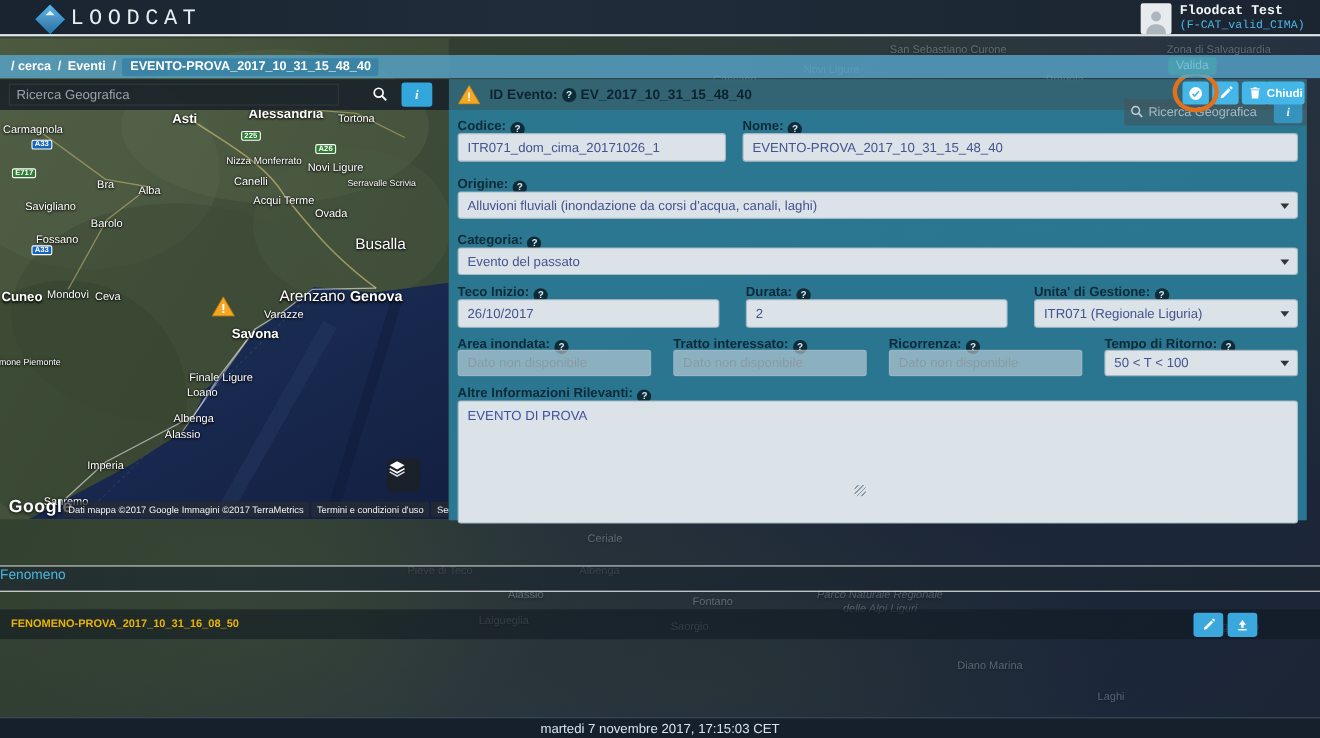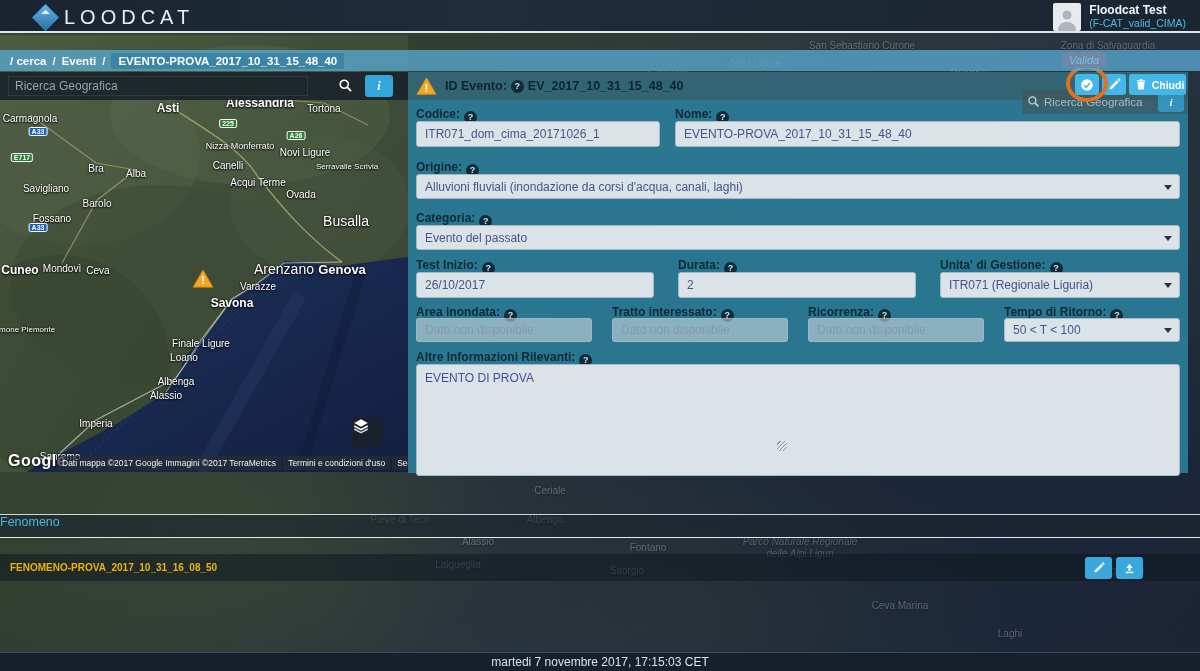--- a/index.html
+++ b/index.html
@@ -14,21 +14,21 @@
       radial-gradient(600px 380px at 85% 30%, rgba(44,56,50,.5), rgba(0,0,0,0) 70%),
       radial-gradient(700px 420px at 70% 70%, rgba(24,34,54,.8), rgba(0,0,0,0) 80%),
       linear-gradient(128deg, #39453a 0%, #32402f 22%, #2e3a3a 45%, #273245 66%, #1f2a3c 85%, #1b2534 100%);
   }
   .bg-label { position:absolute; color:#cfd8dd; opacity:.33; font-size:10px; white-space:nowrap; transform:translateX(-50%); text-shadow:0 1px 2px #000; }
   .bg-label.it { font-style:italic; opacity:.28; }
 
   
   .topbar { position:absolute; left:0; top:0; width:1200px; height:33px; z-index:40;
     background:linear-gradient(90deg,#1a2430 0%, #202c3a 40%, #1b2531 100%);
-    border-bottom:2px solid #dfe5e8; }
+    border-bottom:2px solid #dfe5e8;font-family:Liberation Mono, monospace; }
   .logo { position:absolute; left:36px; top:5px; height:24px; display:flex; align-items:center; }
   .logo-diamond { width:19px; height:19px; background:linear-gradient(135deg,#66b8e8,#2a6d9e); transform:rotate(45deg); margin-right:9px; position:relative; box-shadow:0 0 2px #0af inset; }
   .logo-diamond::after { content:""; position:absolute; left:4px; top:4px; width:0; height:0; border-top:6px solid rgba(255,255,255,.85); border-right:6px solid transparent; }
   .logo-text { color:#e6edf3; font-size:20px; font-weight:300; letter-spacing:5px; }
   .userbox { position:absolute; right:14px; top:3px; display:flex; align-items:flex-start; gap:8px; }
   .avatar { width:28px; height:28px; background:#e8ebee; border-radius:2px; display:flex; align-items:flex-end; justify-content:center; overflow:hidden; }
   .user-name { color:#f2f6f8; font-size:12px; font-weight:bold; line-height:14px; }
   .user-role { color:#4db8e8; font-size:10.5px; line-height:12px; }
 
   
@@ -98,22 +98,22 @@
   .resize-grip { position:absolute; right:413px; top:441px; width:10px; height:10px; z-index:12;
     background:repeating-linear-gradient(135deg, transparent 0 2px, #8a99a6 2px 3px); cursor:nwse-resize; }
 
   
   .tbtn { position:absolute; top:74px; height:21px; background:#45b6e8; border:none; border-radius:3px; color:#fff;
     display:flex; align-items:center; justify-content:center; cursor:pointer; z-index:14; }
   .tbtn.icon { width:24px; }
   .btn-close { left:1150px; width:36px; font-size:10.5px; font-weight:bold; font-family:"Liberation Sans",sans-serif; }
   .annot-ellipse { position:absolute; left:1066px; top:65px; width:42px; height:37px; border:4px solid #e2711d;
     border-radius:50%; z-index:16; pointer-events:none; }
-  .tooltip { position:absolute; left:1062px; top:52px; background:#b91c1c; color:#fff; font-size:11px;
-    padding:2px 7px; border-radius:3px; z-index:17;font-style:italic; }
+  .tooltip { position:absolute; left:1062px; top:52px; background:#15803d; color:#fff; font-size:11px;
+    padding:2px 7px; border-radius:3px; z-index:17; }
 
   
   .fen-header { position:absolute; left:0; top:514px; width:1200px; height:24px; z-index:8;
     background:rgba(26,36,46,.6); border-top:1px solid rgba(255,255,255,.8); border-bottom:1px solid rgba(255,255,255,.9);
     display:flex; align-items:flex-start; padding-left:0; }
   .fen-title { color:#49b6e0; font-size:12.5px; cursor:pointer; }
   .fen-row { position:absolute; left:0; top:554px; width:1200px; height:27px; z-index:8;
     background:rgba(14,23,33,.55); display:flex; align-items:center; padding-left:10px; }
   .fen-name { color:#eab308; font-size:10px; font-weight:bold; }
   .fbtn { position:absolute; top:557px; width:27px; height:22px; background:#3aa8dc; border:none; border-radius:3px;
@@ -141,21 +141,21 @@
     <span class="bg-label" style="left: 550px; top: 485px;">Ceriale</span>
     <span class="bg-label" style="left: 545px; top: 514px;">Albenga</span>
     <span class="bg-label" style="left: 400px; top: 514px;">Pieve di Teco</span>
     <span class="bg-label" style="left: 478px; top: 536px;">Alassio</span>
     <span class="bg-label" style="left: 458px; top: 559px;">Laigueglia</span>
     <span class="bg-label it" style="left: 800px; top: 536px;">Parco Naturale Regionale</span>
     <span class="bg-label it" style="left: 800px; top: 548px;">delle Alpi Liguri</span>
     <span class="bg-label" style="left: 648px; top: 542px;">Fontano</span>
     <span class="bg-label" style="left: 627px; top: 565px;">Saorgio</span>
     <span class="bg-label" style="left: 1120px; top: 565px;">Borgomaro</span>
-    <span class="bg-label" style="left: 900px; top: 600px;">Ceva Marina</span>
+    <span class="bg-label" style="left: 900px; top: 600px;">Diano Marina</span>
     <span class="bg-label" style="left: 1010px; top: 628px;">Laghi</span>
   </div>
 
 <div class="map">
   <svg width="408" height="437" viewBox="0 0 408 437">
     <defs>
       <linearGradient id="sea" x1="0" y1="0" x2="1" y2="1">
         <stop offset="0" stop-color="#20355c"></stop>
           <stop offset=".5" stop-color="#18284e"></stop>
           <stop offset="1" stop-color="#131f40"></stop>
@@ -294,21 +294,21 @@
   <label class="flabel" style="left:8px; top:88px;"><span>Origine:</span><span class="help">?</span></label>
   <div class="fsel" style="left:8px; top:102px; width:764px; height:25px;">
       <span>Alluvioni fluviali (inondazione da corsi d'acqua, canali, laghi)</span>
     </div>
 
   <label class="flabel" style="left:8px; top:139px;"><span>Categoria:</span><span class="help">?</span></label>
   <div class="fsel" style="left:8px; top:153px; width:764px; height:25px;">
       <span>Evento del passato</span>
     </div>
 
-  <label class="flabel" style="left:8px; top:186px;"><span>Test Inizio:</span><span class="help">?</span></label>
+  <label class="flabel" style="left:8px; top:186px;"><span>Teco Inizio:</span><span class="help">?</span></label>
   <input class="fin" style="left: 8px; top: 200px; width: 238px; height: 26px;" value="26/10/2017">
   <label class="flabel" style="left:270px; top:186px;"><span>Durata:</span><span class="help">?</span></label>
   <input class="fin" style="left: 270px; top: 200px; width: 238px; height: 26px;" value="2">
   <label class="flabel" style="left:532px; top:186px;"><span>Unita' di Gestione:</span><span class="help">?</span></label>
   <div class="fsel" style="left:532px; top:200px; width:240px; height:26px;">
       <span>ITR071 (Regionale Liguria)</span>
     </div>
 
   <label class="flabel" style="left:8px; top:233px;"><span>Area inondata:</span><span class="help">?</span></label>
   <input class="fin dis" style="left: 8px; top: 246px; width: 176px; height: 24px;" placeholder="Dato non disponibile">

